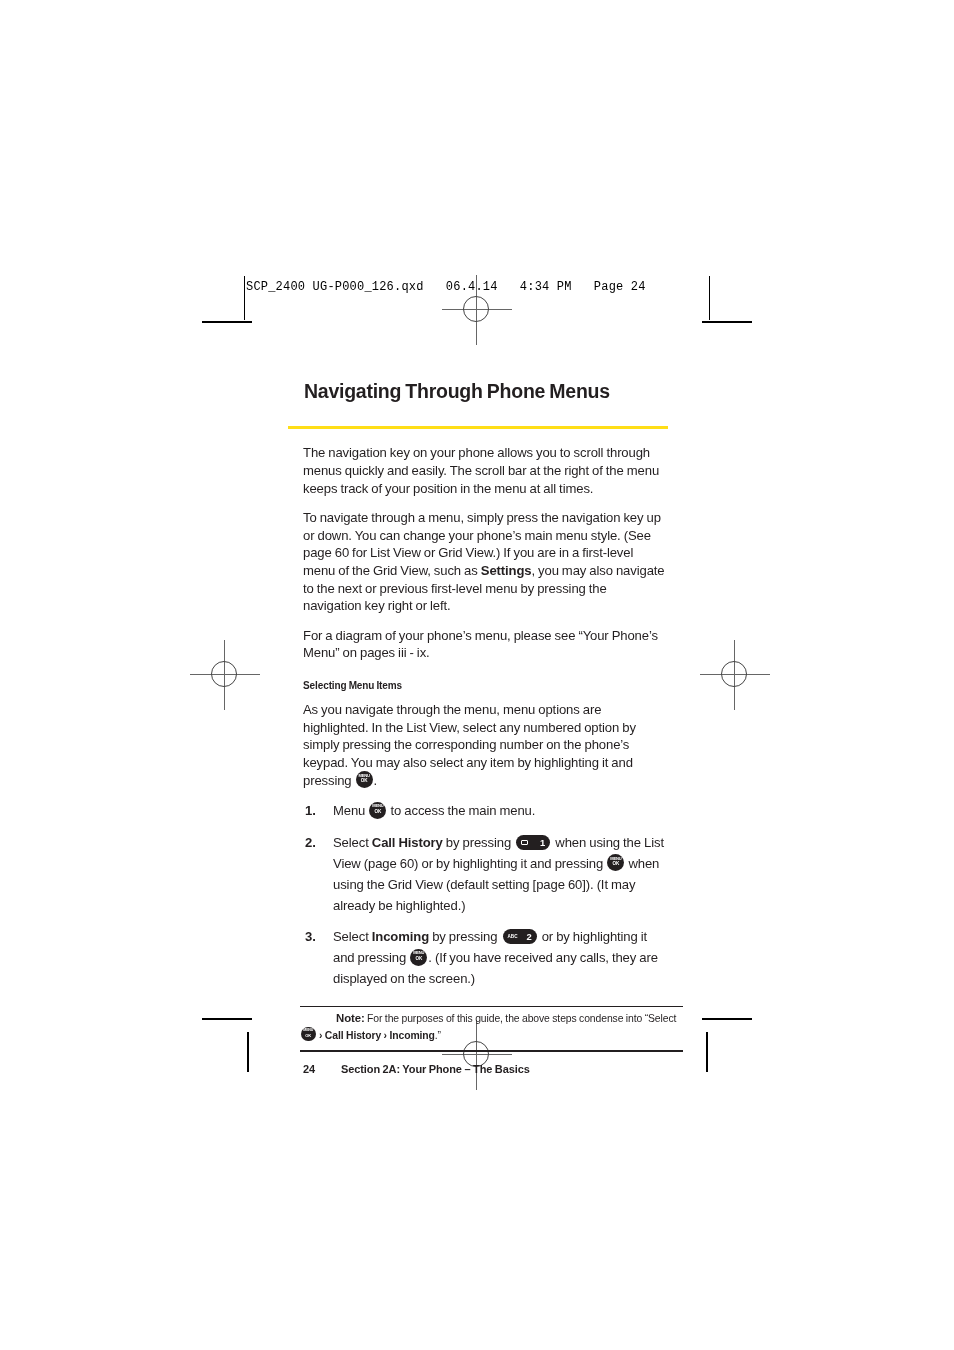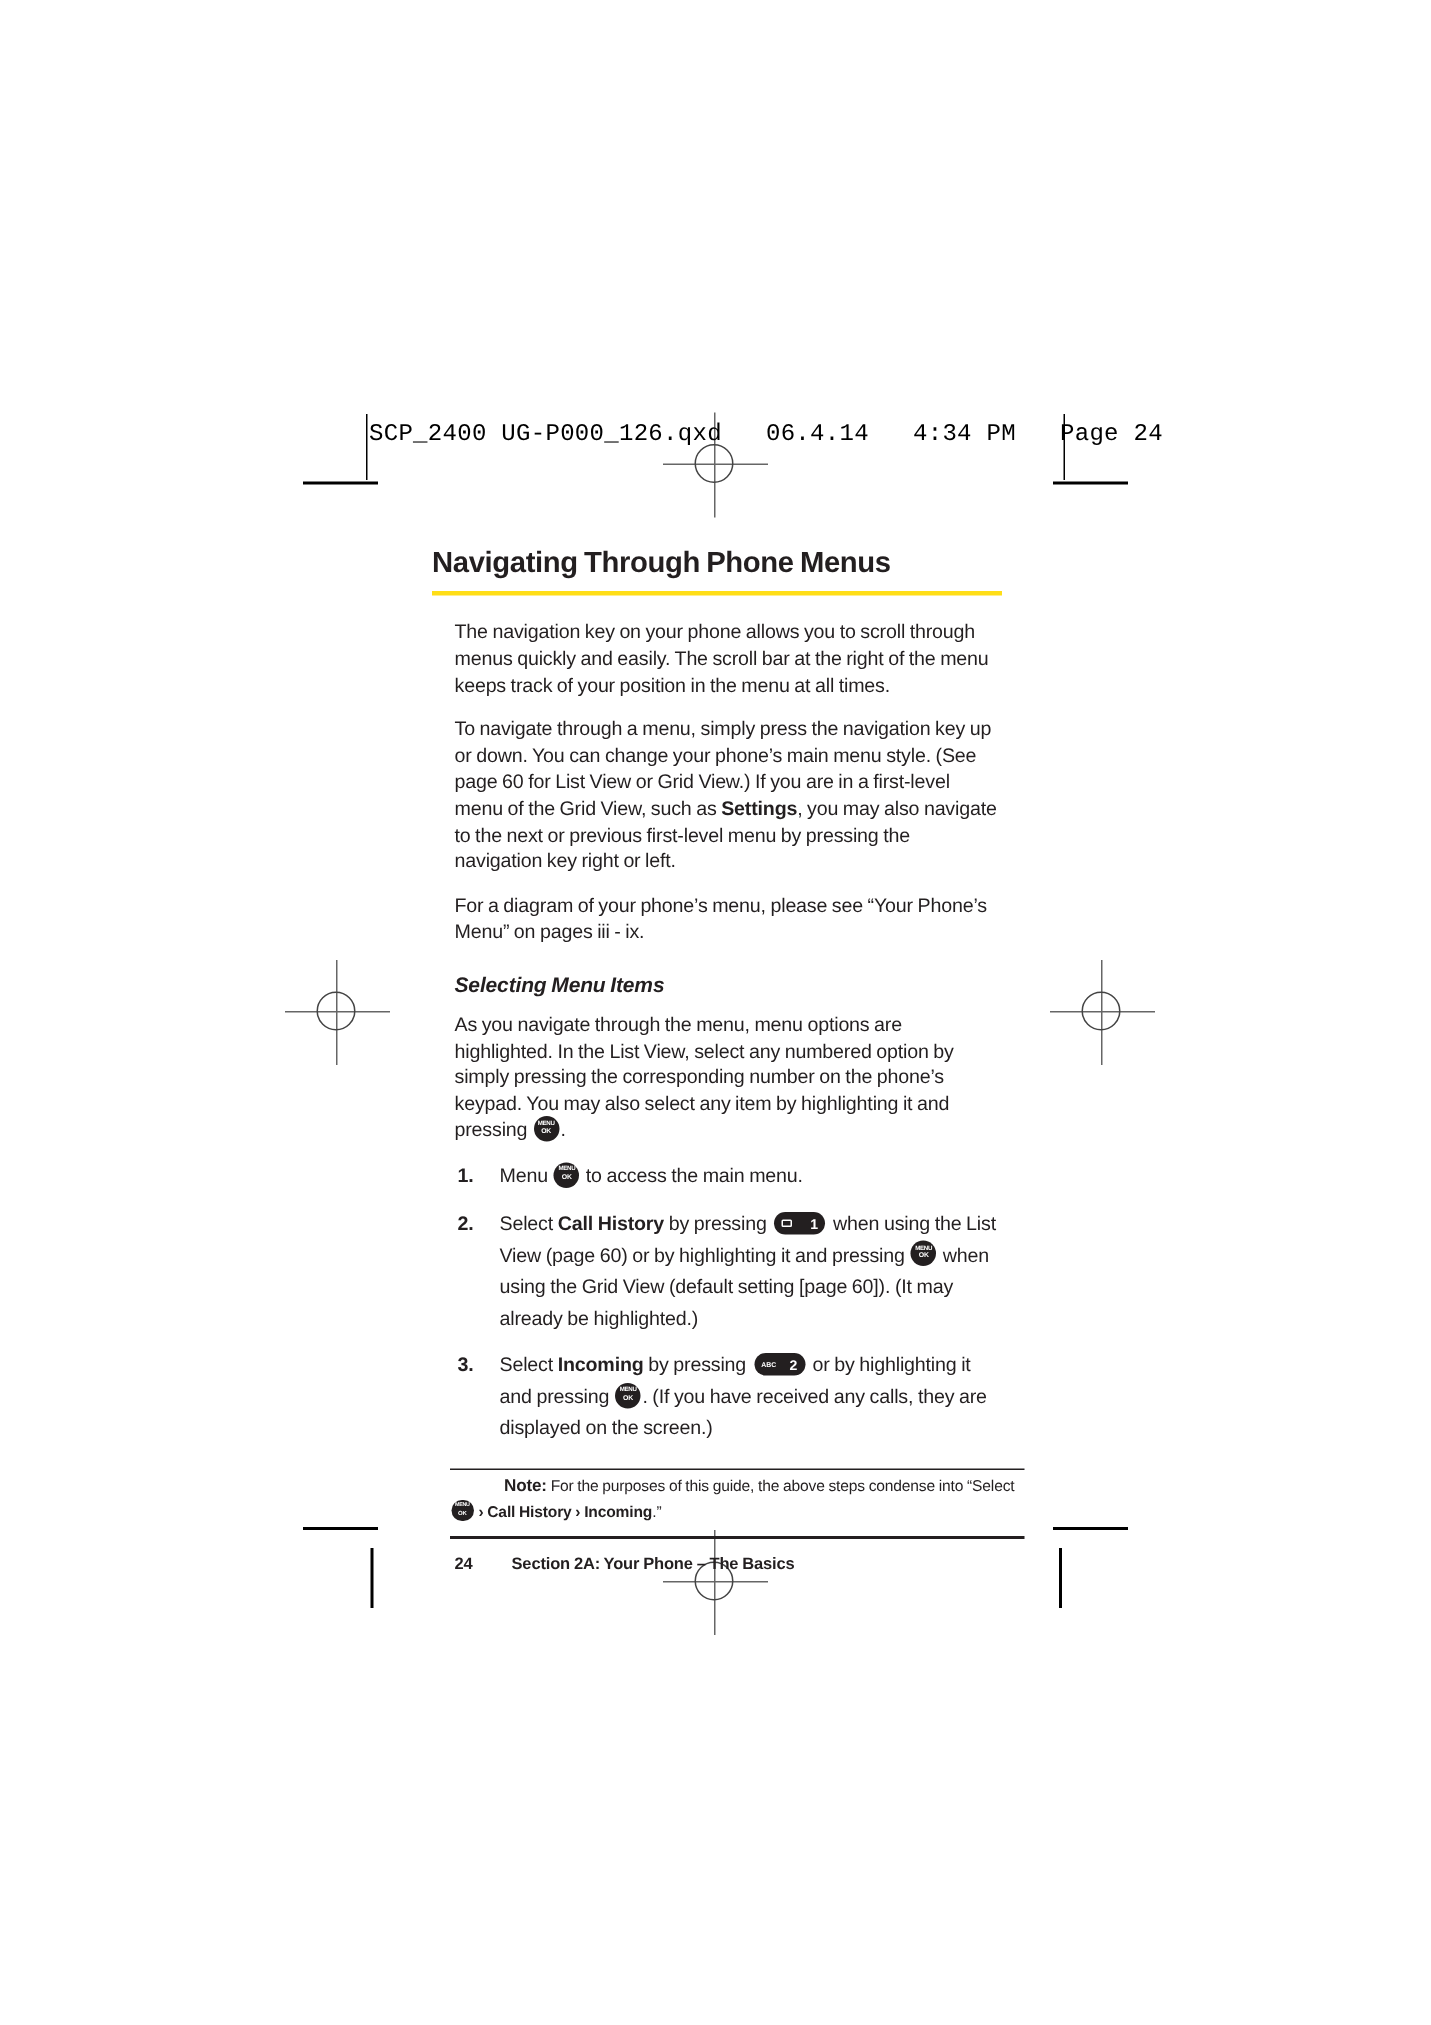--- a/index.html
+++ b/index.html
@@ -52,21 +52,21 @@
     width: 70px;
     background: #666;
   }
 
   
   .slug {
     position: absolute;
     left: 246px;
     top: 280px;
     font-family: "Liberation Mono", "DejaVu Sans Mono", monospace;
-    font-size: 16px;
+    font-size: 12px;
     letter-spacing: 0.2px;
     color: #000;
     white-space: pre;
   }
   .slug-rule-left {
     position: absolute;
     left: 244px;
     top: 276px;
     width: 1.4px;
     height: 44px;
@@ -93,21 +93,21 @@
     position: absolute;
     left: 288px;
     top: 364px;
     width: 380px;
   }
 
   h1.chapter-title {
     font-size: 19.5px;
     font-weight: bold;
     letter-spacing: -0.25px;
-    margin: 0;
+    margin: 16px;
     padding: 0 0 7px 0;
     color: #231f20;
     word-spacing: -1px;
   }
   .title-rule {
     height: 3.4px;
     background: #ffde17;
     width: 100%;
     margin-bottom: 15px;
   }
@@ -120,28 +120,27 @@
     font-size: 13.1px;
     line-height: 17.6px;
     margin: 0 0 12px 0;
     color: #231f20;
     letter-spacing: -0.12px;
     word-spacing: -0.45px;
   }
   p.body b { font-weight: bold; }
 
   h2.sub-head {
-    font-size: 14px;
+    font-size: 10px;
     font-weight: bold;
     margin: 18px 0 10px 0;
     padding: 0;
     color: #231f20;
     letter-spacing: -0.1px;
     word-spacing: -0.6px;
-    font-style: italic;
   }
 
   .steps {
     margin: 0;
     padding: 0;
     list-style: none;
   }
   .step {
     position: relative;
     padding-left: 30px;

